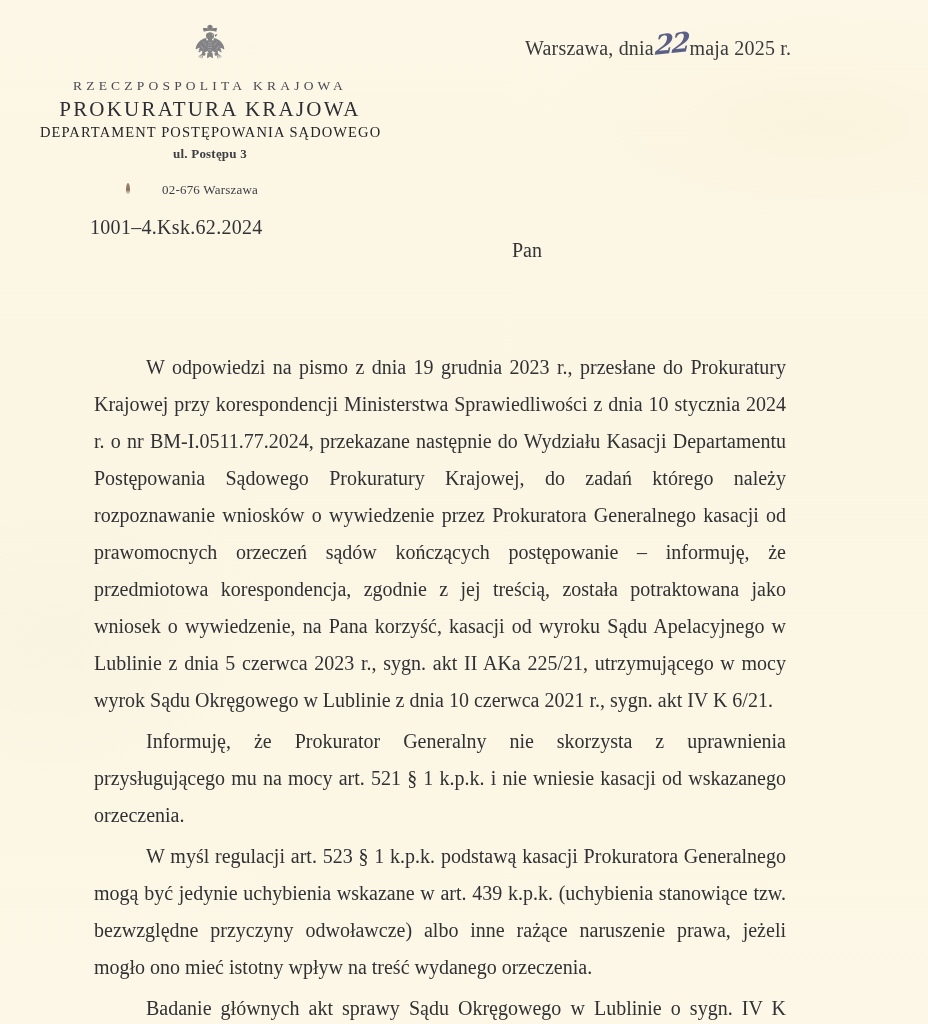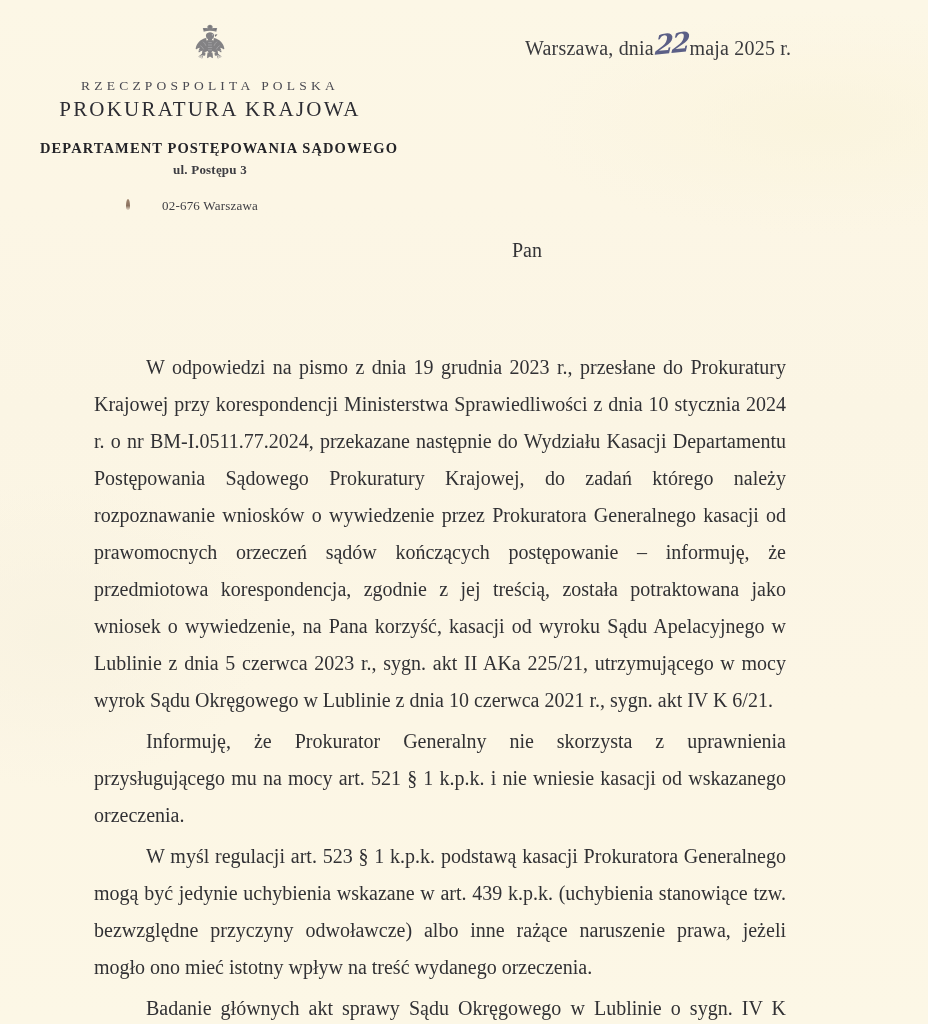--- a/index.html
+++ b/index.html
@@ -80,26 +80,26 @@
     font-size: 13.5px;
     letter-spacing: 4.2px;
     color: #4a4a52;
     margin-bottom: 3px;
     white-space: nowrap;
   }
   .lh-office {
     font-size: 21px;
     letter-spacing: 2.2px;
     color: #2d2d33;
-    margin-bottom: 18px;
+    margin-bottom: 2px;
     white-space: nowrap;
   }
   .lh-dept {
     font-size: 14.5px;
-    font-weight: 700;
+    font-weight: 400;
     letter-spacing: 1.1px;
     color: #242428;
     margin-bottom: 5px;
     white-space: nowrap;
   }
   .lh-street {
     font-size: 13px;
     letter-spacing: .2px;
     color: #3d3d42;
     margin-bottom: 2px;
@@ -206,30 +206,31 @@
 
         <path d="M44.5 69c-.8 3.9-1.2 7.9-1.1 11.9 0 .9 1 1.4 1.7.9l4.9-3.6 4.9 3.6c.7.5 1.7 0 1.7-.9.1-4-.3-8-1.1-11.9h-11z"></path>
 
         <path d="M36 68.5l-6.8 5.2c-.6.5-.3 1.5.5 1.6l7.6.9c1 .1 1.9-.6 2-1.6l.4-4.1c.1-1.2-1-2.1-2-1.6l-1.7.8z"></path>
         <path d="M64 68.5l6.8 5.2c.6.5.3 1.5-.5 1.6l-7.6.9c-1 .1-1.9-.6-2-1.6l-.4-4.1c-.1-1.2 1-2.1 2-1.6l1.7.8z"></path>
 
         <path d="M29.5 75.2l-4.6 2.6M30.5 76.8l-3 3.6M33 77.4l-1.2 4.3M70.5 75.2l4.6 2.6M69.5 76.8l3 3.6M67 77.4l1.2 4.3" stroke="#6e6e74" stroke-width="1.8" stroke-linecap="round" fill="none"></path>
       </g>
     </svg>
 
-    <div class="lh-country">RZECZPOSPOLITA POLSKA</div>
+    <div class="lh-country">RZECZPOSPOLITA KRAJOWA</div>
     <div class="lh-office">PROKURATURA KRAJOWA</div>
     <div class="lh-dept">DEPARTAMENT POSTĘPOWANIA SĄDOWEGO</div>
     <div class="lh-street">ul. Postępu 3</div>
     <div class="lh-city-row">
       <span class="ink-mark"></span>
       <span>02-676 Warszawa</span>
     </div>
   </div>
 
+  <div class="ref-no">1001–4.Ksk.62.2024</div>
 
   <div class="addressee">
     <div>Pan</div>
   </div>
 
   <div class="body-text">
     <p>W odpowiedzi na pismo z dnia 19 grudnia 2023 r., przesłane do Prokuratury Krajowej przy korespondencji Ministerstwa Sprawiedliwości z dnia 10 stycznia 2024 r. o nr BM-I.0511.77.2024, przekazane następnie do Wydziału Kasacji Departamentu Postępowania Sądowego Prokuratury Krajowej, do zadań którego należy rozpoznawanie wniosków o wywiedzenie przez Prokuratora Generalnego kasacji od prawomocnych orzeczeń sądów kończących postępowanie – informuję, że przedmiotowa korespondencja, zgodnie z jej treścią, została potraktowana jako wniosek o wywiedzenie, na Pana korzyść, kasacji od wyroku Sądu Apelacyjnego w Lublinie z dnia 5 czerwca 2023 r., sygn. akt II AKa 225/21, utrzymującego w mocy wyrok Sądu Okręgowego w Lublinie z dnia 10 czerwca 2021 r., sygn. akt IV K 6/21.</p>
     <p>Informuję, że Prokurator Generalny nie skorzysta z uprawnienia przysługującego mu na mocy art. 521 § 1 k.p.k. i nie wniesie kasacji od wskazanego orzeczenia.</p>
     <p>W myśl regulacji art. 523 § 1 k.p.k. podstawą kasacji Prokuratora Generalnego mogą być jedynie uchybienia wskazane w art. 439 k.p.k. (uchybienia stanowiące tzw. bezwzględne przyczyny odwoławcze) albo inne rażące naruszenie prawa, jeżeli mogło ono mieć istotny wpływ na treść wydanego orzeczenia.</p>
     <p>Badanie głównych akt sprawy Sądu Okręgowego w Lublinie o sygn. IV K 6/21, w ramach której wydano wskazane prawomocne orzeczenie, nie wykazało, aby kwestionowany przez Pana wyrok wymagał uchylenia z powodu bezwzględnych</p>

